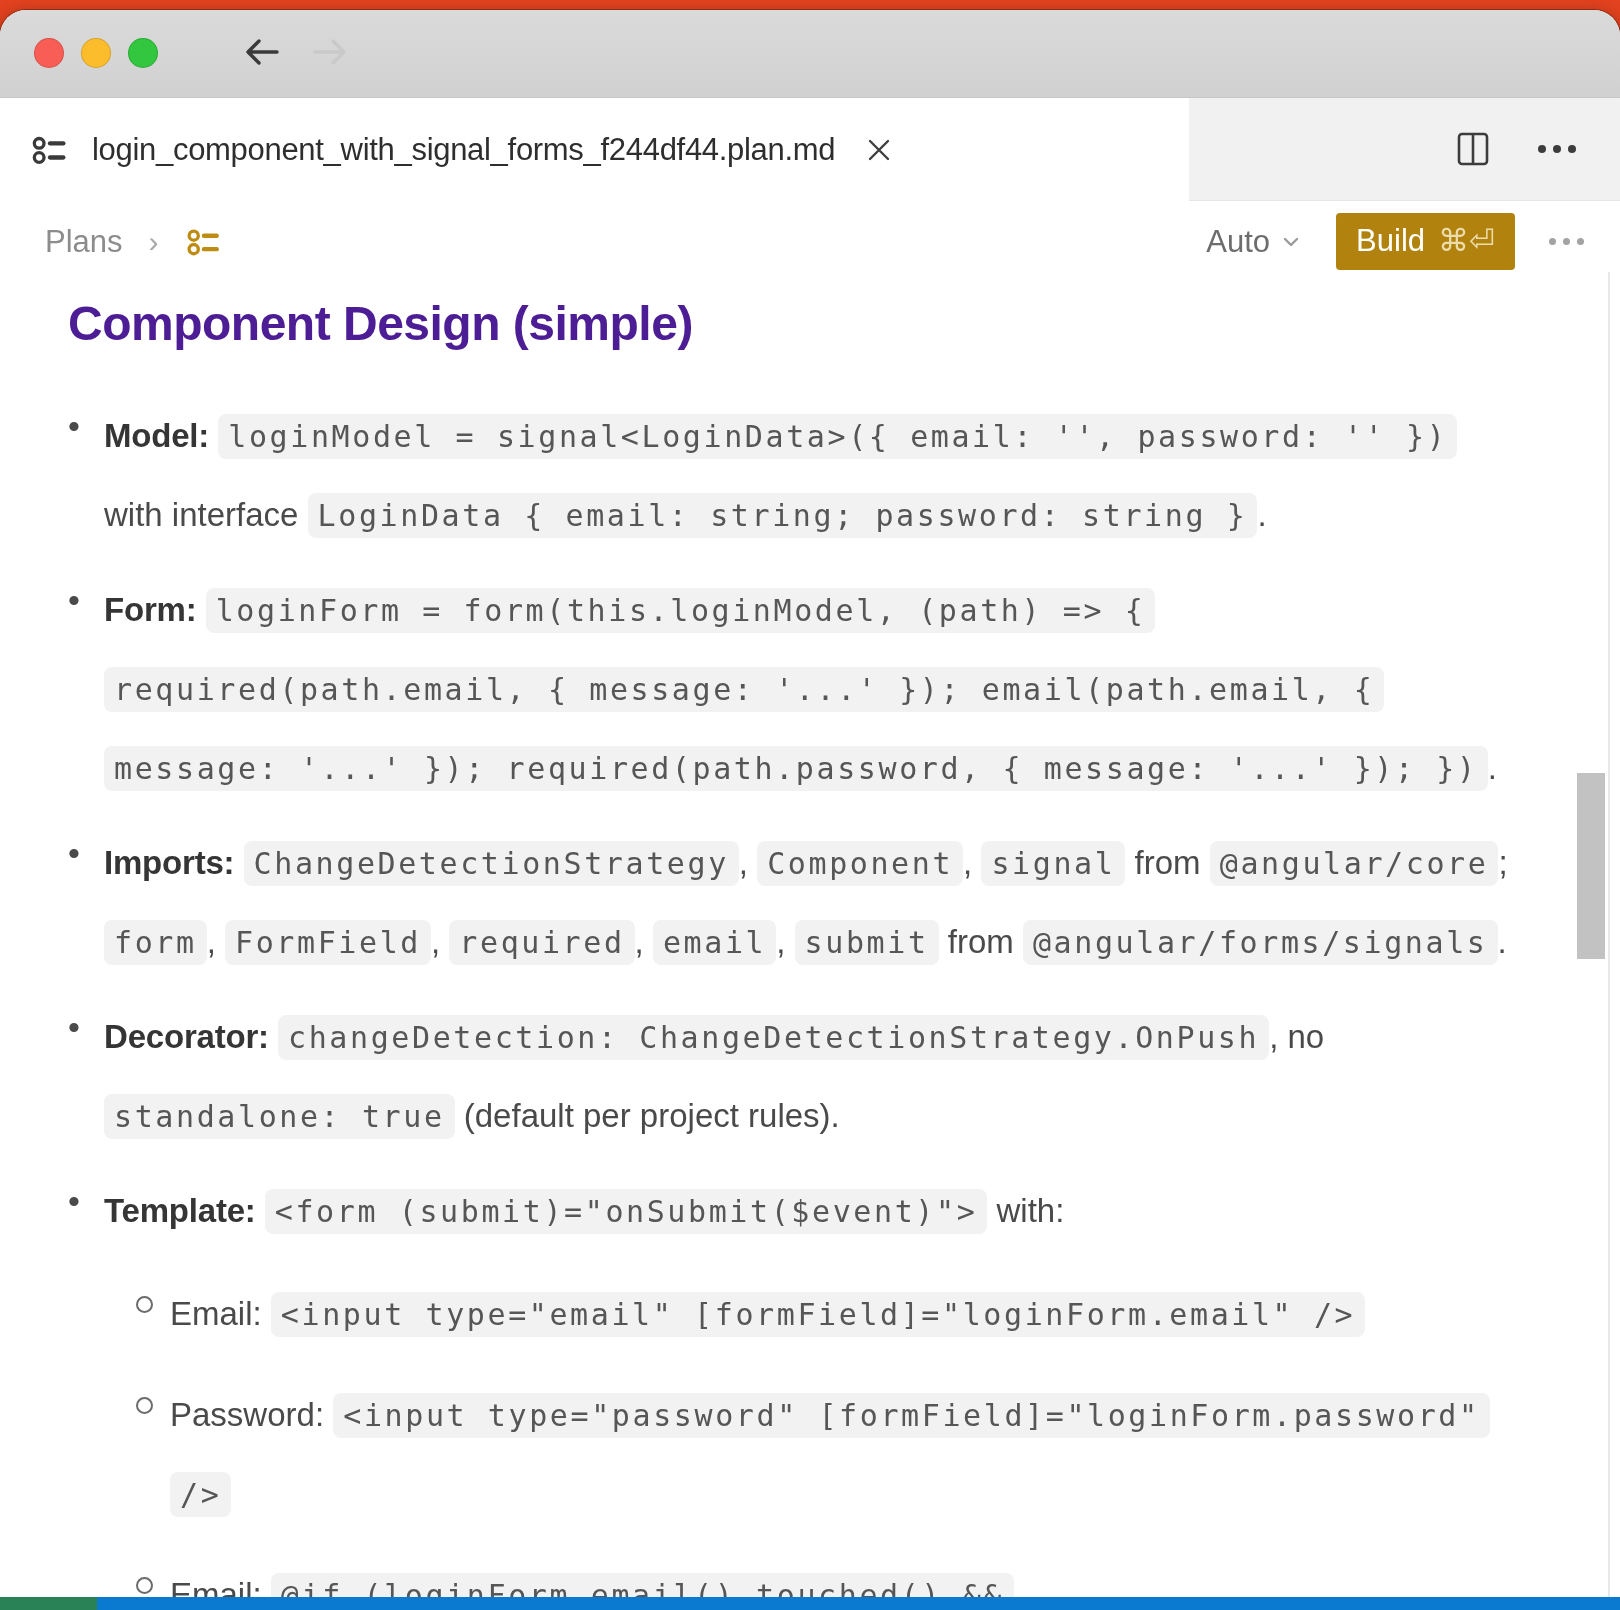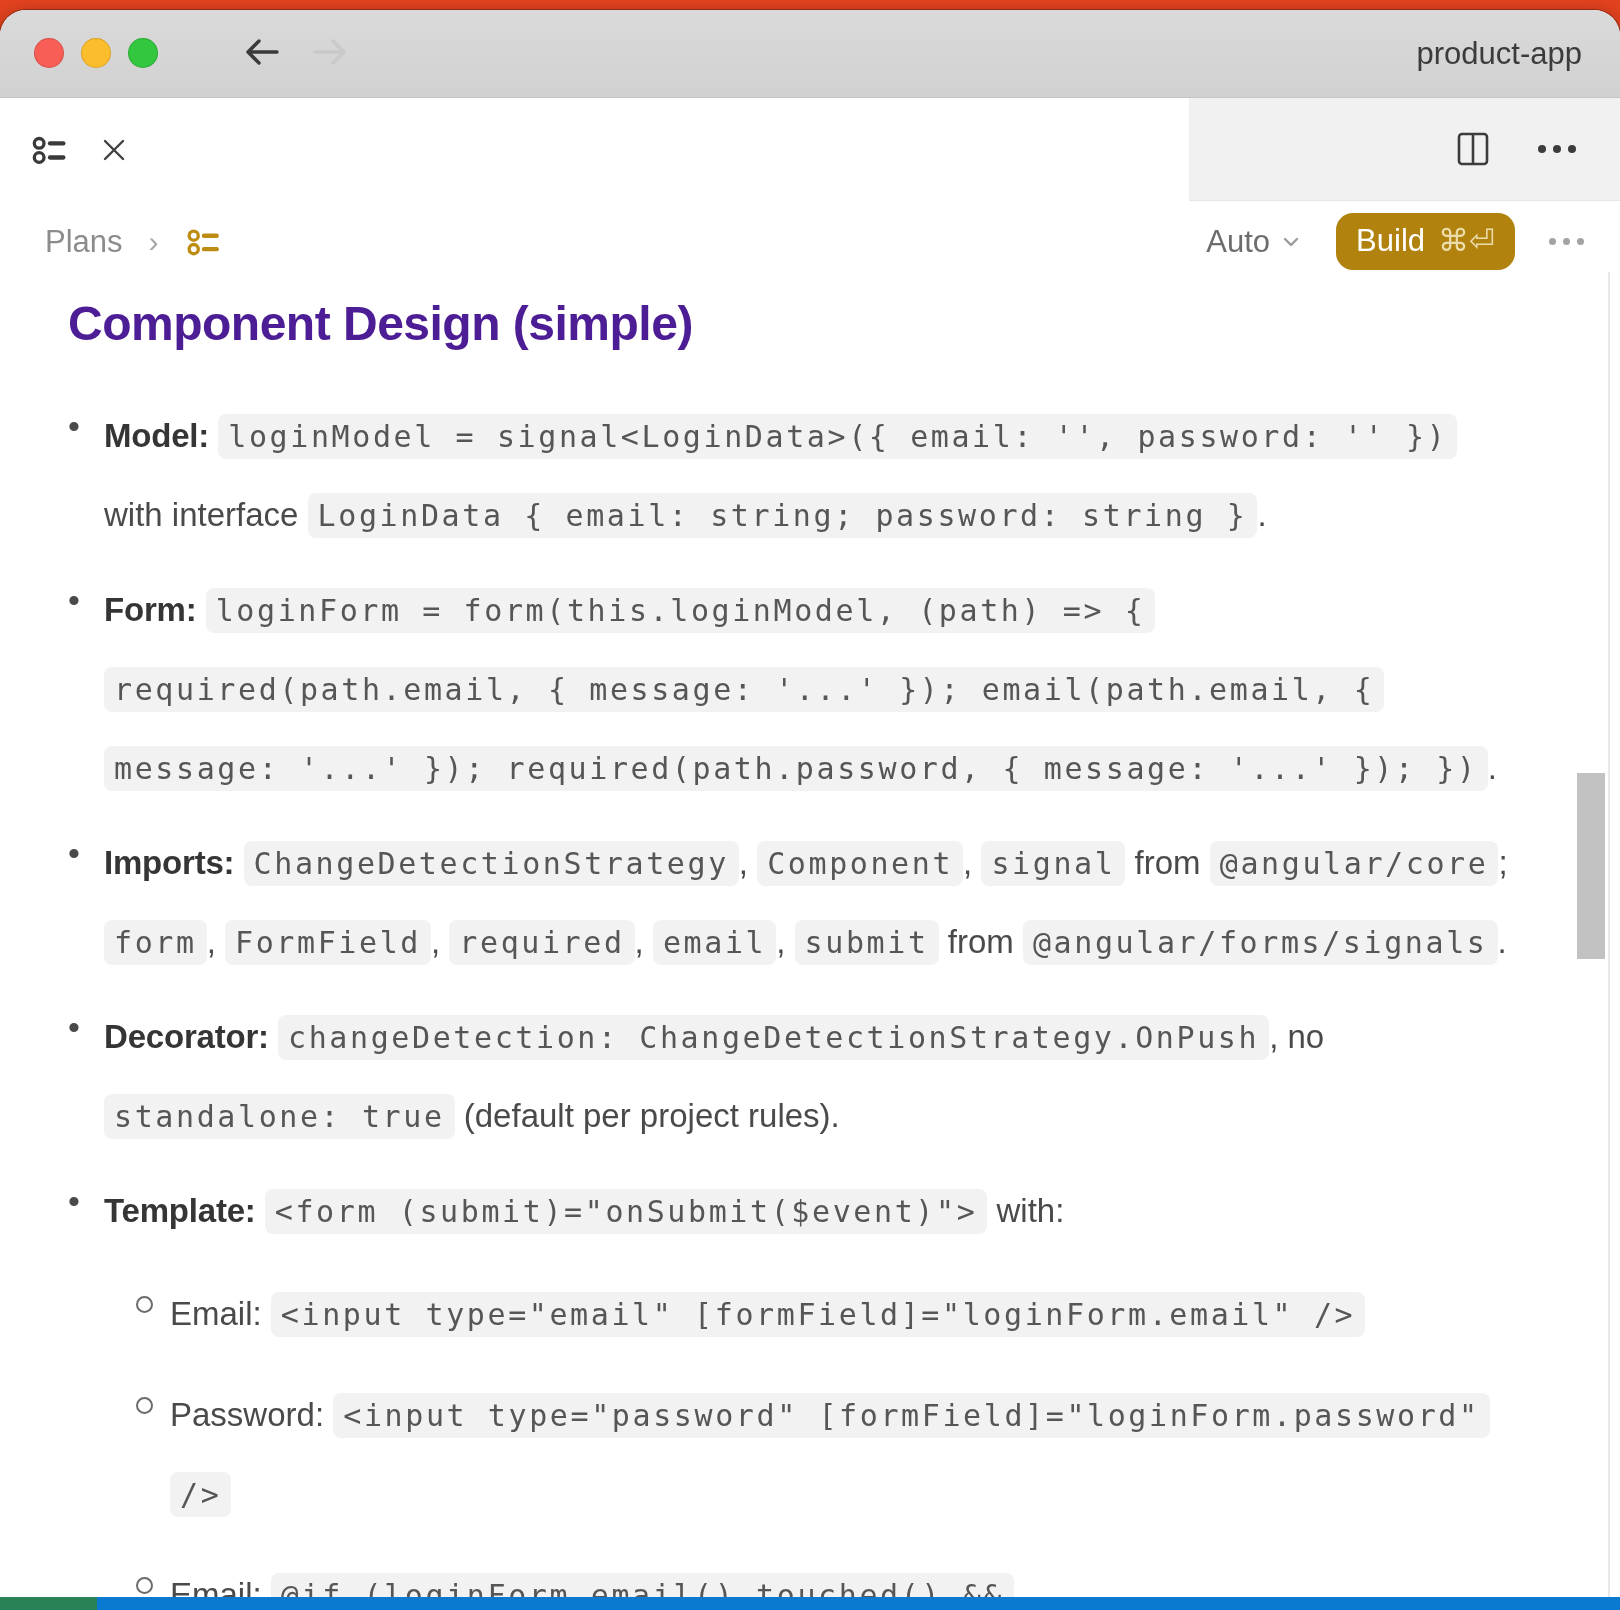--- a/index.html
+++ b/index.html
@@ -28,21 +28,21 @@
   .tab-close{margin-left:8px;display:flex;align-items:center;cursor:pointer;}
   .tab-fill{flex:1;display:flex;align-items:center;justify-content:flex-end;gap:48px;padding-right:44px;border-bottom:1px solid #e6e6e6;}
   
   .crumbrow{height:81px;background:#fff;display:flex;align-items:center;padding:0 36px 0 45px;gap:24px;}
   .crumb-root{color:#8c8c8c;font-size:31px;}
   .crumb-sep{color:#a7a7a7;font-size:30px;padding:0 2px;}
   .crumb-file{color:#8c8c8c;font-size:31px;white-space:nowrap;overflow:hidden;}
   .crumb-right{margin-left:auto;display:flex;align-items:center;gap:34px;}
   .auto{display:flex;align-items:center;gap:10px;color:#6d6d6d;font-size:31px;cursor:pointer;text-align:center;}
   .build-btn{display:flex;align-items:center;gap:13px;background:#b1830e;color:#fff;
-    font-size:31px;font-family:inherit;border:none;border-radius:17px;padding:9px 20px 11px;cursor:pointer;text-align:right;}
+    font-size:31px;font-family:inherit;border:none;border-radius:4px;padding:9px 20px 11px;cursor:pointer;text-align:right;}
   .build-shortcut{color:#ecdcab;font-size:31px;}
   .dots{display:flex;gap:7px;align-items:center;cursor:pointer;}
   .dots i{width:8px;height:8px;border-radius:50%;background:#3c3c3c;display:block;}
   .dots.light i{background:#a3a3a3;width:7px;height:7px;}
   
   .doc{padding:8px 108px 0 68px;background:#fff;}
   .doc h1{font-size:48px;color:#4c1d95;font-weight:bold;letter-spacing:-.5px;margin:6px 0 46px;}
   ul.mainlist{list-style:none;margin:0;padding:0;}
   ul.mainlist>li{display:flex;margin:0 0 16px;}
   .marker{width:36px;flex:none;font-size:34px;color:#4a4a4a;line-height:58px;}
@@ -81,35 +81,35 @@
         <svg width="38" height="36" viewBox="0 0 38 36">
             <path d="M34 18 H6 M16 7 L5 18 L16 29" stroke="#3a3a3a" stroke-width="3.4" fill="none" stroke-linecap="round" stroke-linejoin="round"></path>
           </svg>
       </span>
       <span>
         <svg width="38" height="36" viewBox="0 0 38 36">
             <path d="M4 18 H32 M22 7 L33 18 L22 29" stroke="#c9c9c9" stroke-width="3.4" fill="none" stroke-linecap="round" stroke-linejoin="round"></path>
           </svg>
       </span>
     </div>
-    <div class="apptitle">product-app</div>
   </div>
 
   <div class="tabbar">
     <div class="tab">
       <span>
         <svg width="40" height="40" viewBox="0 0 24 24">
             <g stroke="#3a3a3a" stroke-width="2" fill="none">
               <circle cx="5.5" cy="8" r="2.9"></circle>
               <path d="M12 8 H20" stroke-linecap="round" stroke-width="2.6"></path>
               <circle cx="5.5" cy="16.5" r="2.9"></circle>
               <path d="M12 16.5 H20" stroke-linecap="round" stroke-width="2.6"></path>
             </g>
           </svg>
       </span>
+      <span class="filename">login_component_with_signal_forms_f244df44.plan.md</span>
       <span class="tab-close">
         <svg width="28" height="28" viewBox="0 0 28 28">
             <path d="M5 5 L23 23 M23 5 L5 23" stroke="#3f3f3f" stroke-width="2.4" stroke-linecap="round"></path>
           </svg>
       </span>
     </div>
     <div class="tab-fill">
       <span>
         <svg width="34" height="38" viewBox="0 0 34 38">
             <rect x="3" y="4" width="28" height="30" rx="3" stroke="#3c3c3c" stroke-width="2.6" fill="none"></rect>

